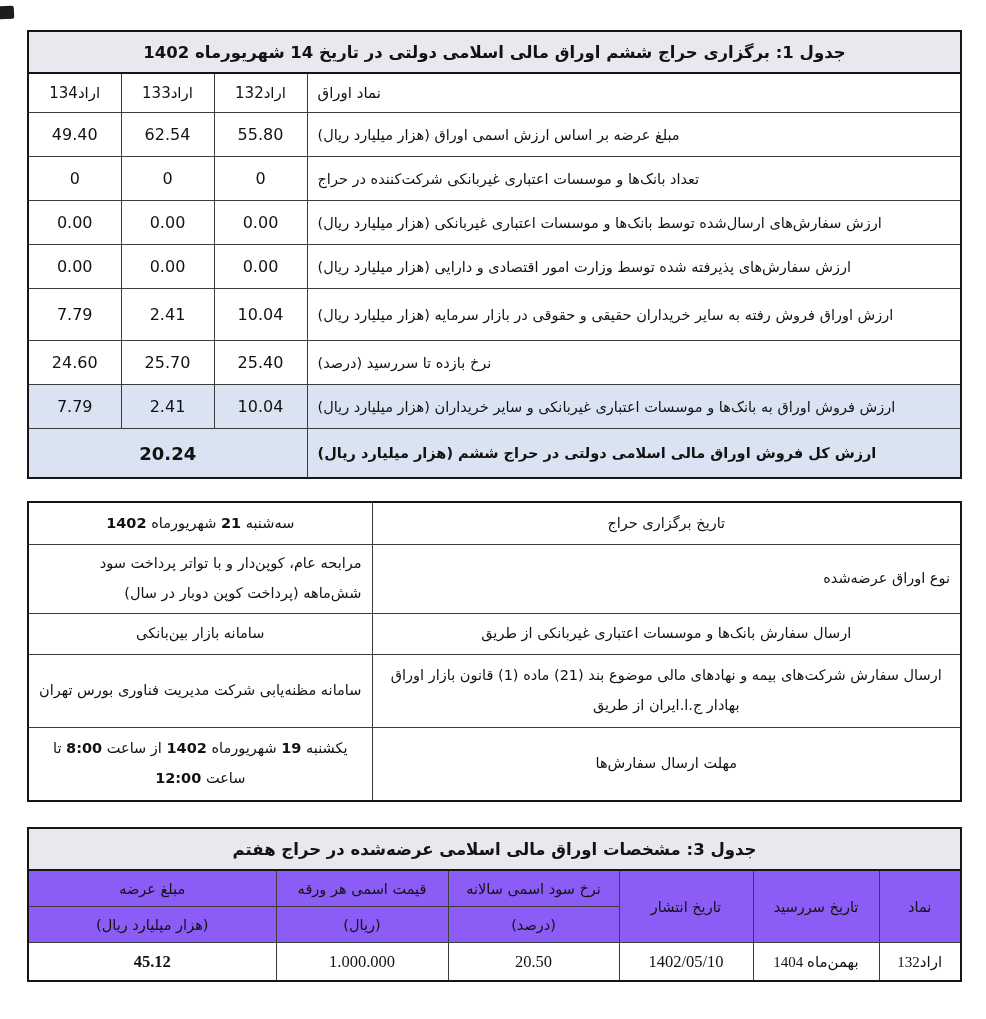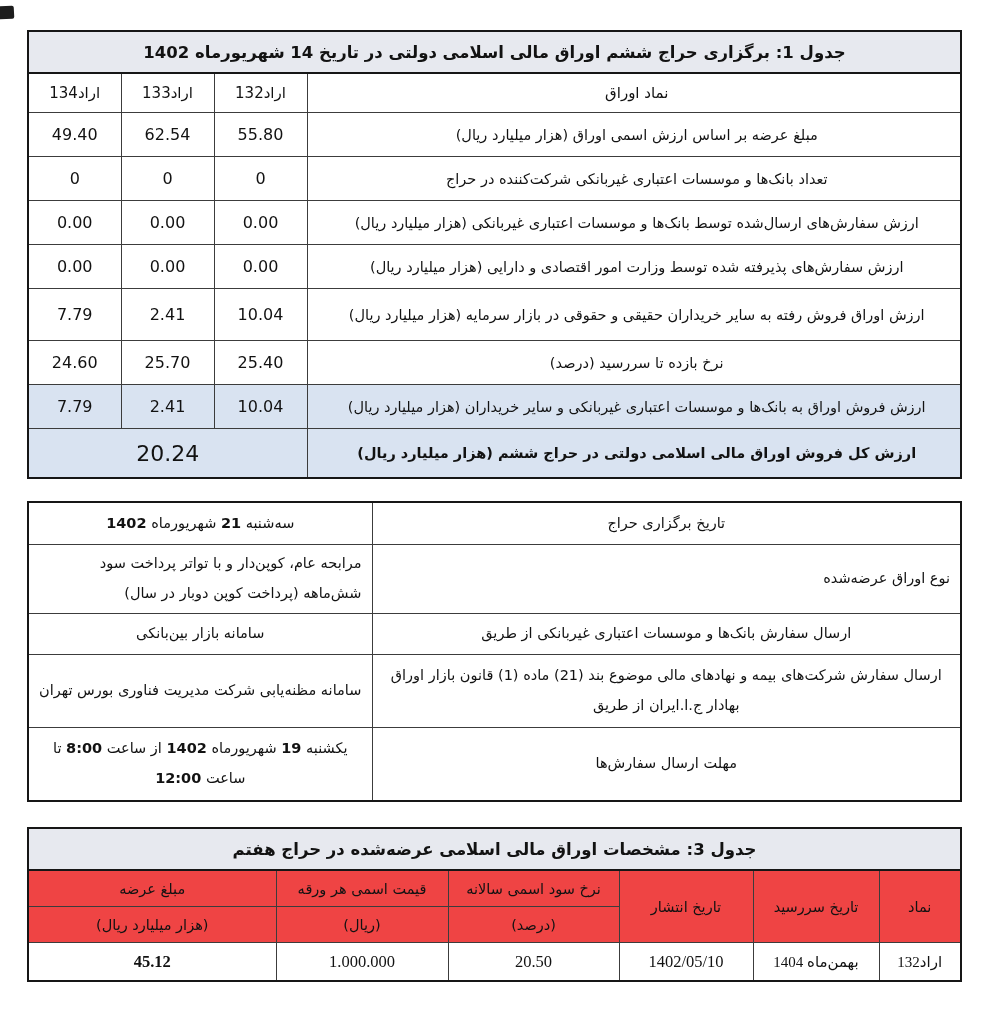--- a/index.html
+++ b/index.html
@@ -37,43 +37,43 @@
     background: #e7e9ef;
     font-weight: bold;
     font-size: 16.5px;
     height: 34px;
     border-bottom: 2px solid #161616;
   }
   .gap1 { height: 22px; }
   .gap2 { height: 25px; }
 
   
-  .t1 td.label { text-align: center; padding-right: 4px; }
+  .t1 td.label { text-align: left; padding-right: 4px; }
   .t1 td { height: 37px; margin-top: 23px; }
   .t1 tr.hdr td { height: 32px; font-size: 15px; }
   .t1 td.num { font-size: 16px; }
   .t1 tr.tall td { height: 45px; }
   .t1 tr.hl td { background: #d9e3f1; }
   .t1 tr.total-row td { height: 42px; }
   .t1 .bold { font-weight: bold; }
-  .t1 td.total { font-weight: normal; font-size: 22px; }
+  .t1 td.total { font-weight: bold; font-size: 18px; }
 
   
   .t2 td { font-size: 14.5px; line-height: 2.05; }
   .t2 tr.r1 td { height: 35px; }
   .t2 tr.r2 td { height: 62px; text-align: right; }
   .t2 tr.r3 td { height: 34px; }
   .t2 tr.r4 td { height: 66px; }
   .t2 tr.r5 td { height: 66px; }
   .t2 .b { font-weight: bold; }
 
   
   .t3 td { height: 31px; margin-left: 47px; }
   .t3 tr.hdr td {
-    background: #ef4444;
+    background: #8b5cf6;
     font-size: 14.5px;
     height: 29px;
   }
   .serif { font-family: "Liberation Serif", "DejaVu Sans", serif; font-size: 16.5px; }
   .t3 td.sym { font-family: "Liberation Serif", "DejaVu Sans", serif; font-size: 15px; }
   .t3 td.offer { font-weight: bold; }
 </style>
 </head>
 <body>
 

